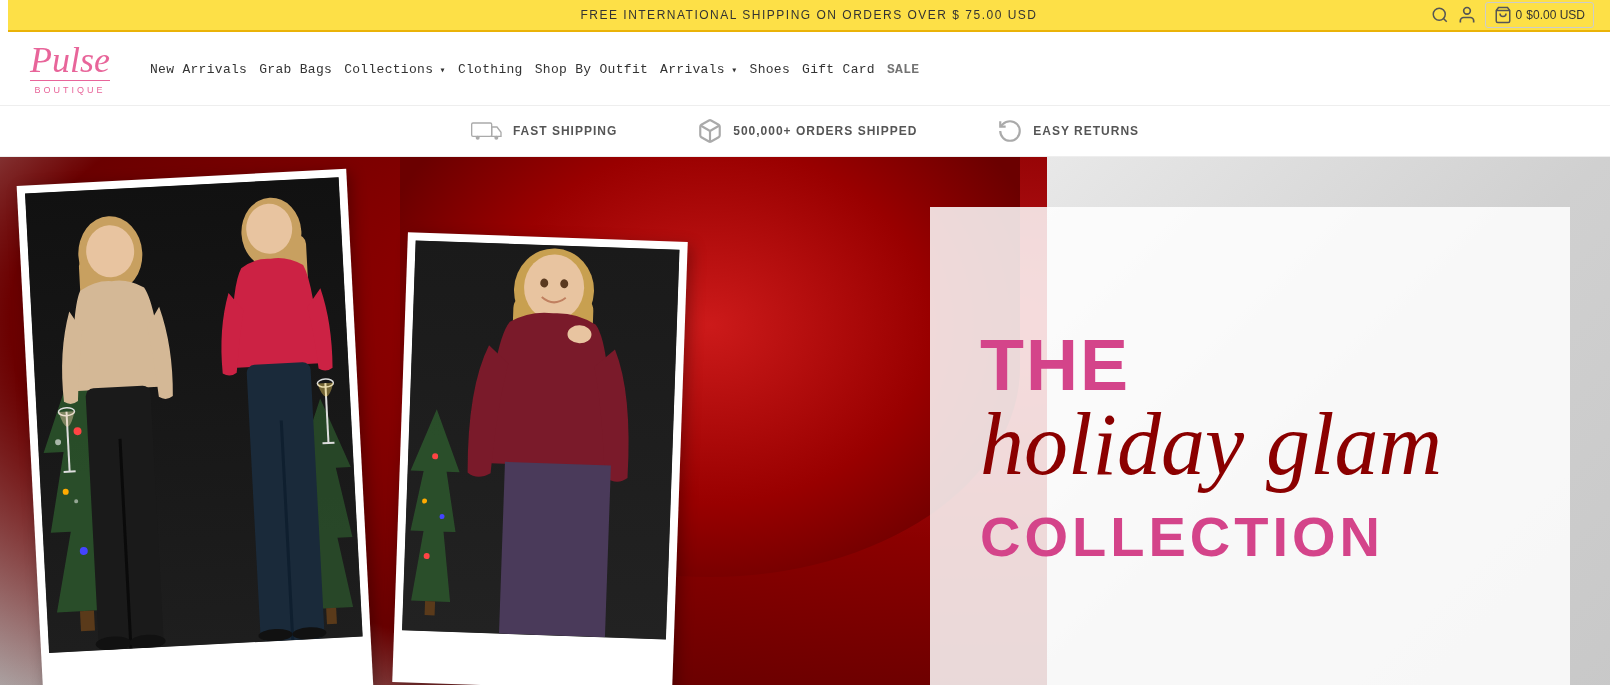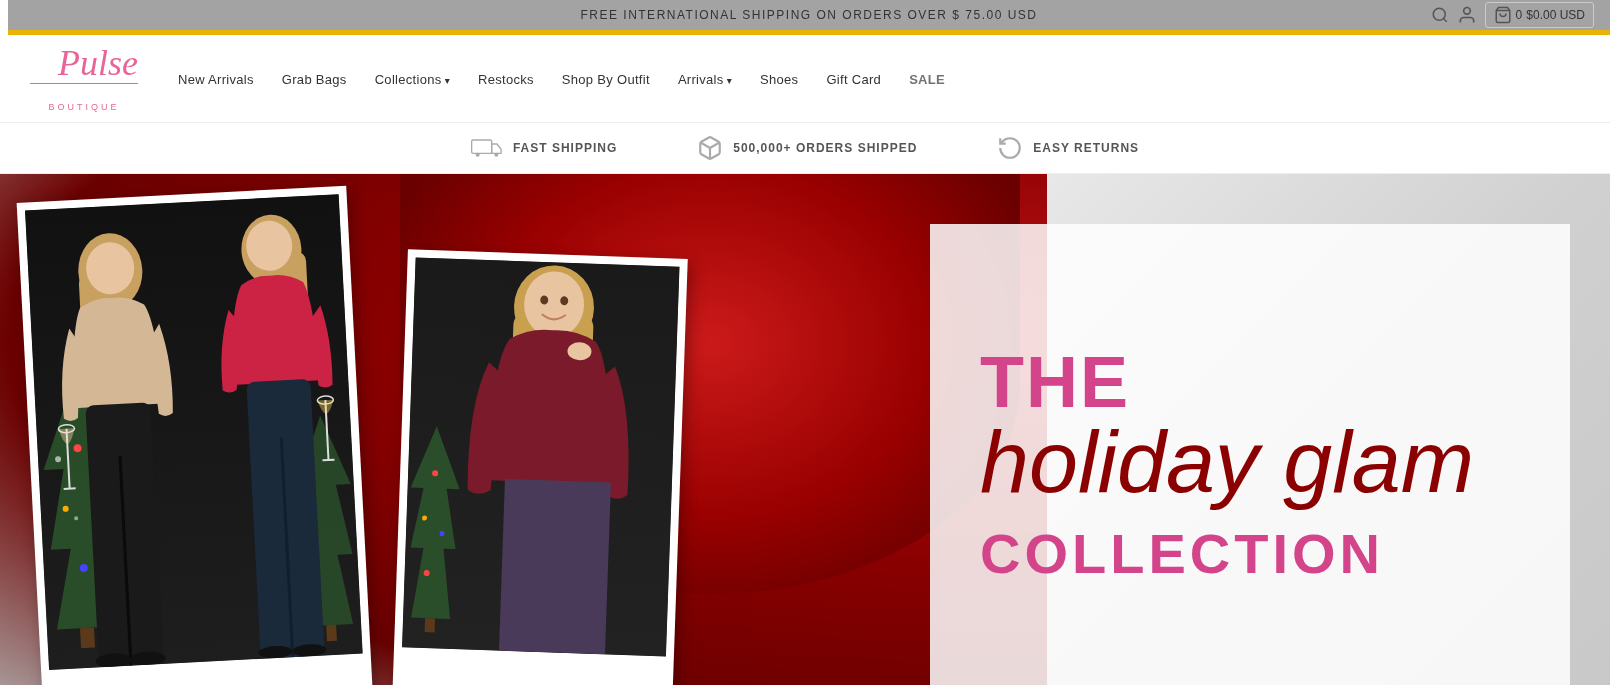--- a/index.html
+++ b/index.html
@@ -1,21 +1,21 @@
 <!DOCTYPE html>
 <html><head>
   <meta charset="utf-8">
   <style>
     * { margin: 0; padding: 0; box-sizing: border-box; }
     body { font-family: Arial, sans-serif; width: 1610px; overflow-x: hidden; background: #fff; }
 
     
     .announcement-bar {
-      background: #a3a3a3;
-      border-bottom: 5px solid #eab308;
+      background: #fde047;
+      border-bottom: 2px solid #eab308;
       text-align: center;
       padding: 8px 0;
       font-size: 12px;
       letter-spacing: 1.5px;
       color: #333;
       position: relative;
       margin-left: 8px;
     }
     .announcement-bar .right-icons {
       position: absolute;
@@ -58,36 +58,36 @@
     }
     .logo {
       margin-right: 40px;
     }
     .logo-text {
       font-family: Georgia, serif;
       font-size: 36px;
       color: #e8659a;
       font-style: italic;
       line-height: 1;
-      margin-left: 28px;
     }
     .logo-sub {
       font-size: 9px;
       letter-spacing: 3px;
       color: #e8659a;
       text-align: center;
       border-top: 1px solid #e8659a;
       margin-top: 2px;
-      padding-top: 18px;
+      padding-top: 4px;
     }
     .nav-links {
       display: flex;
       align-items: center;
-      gap: 28px;
+      gap: 12px;
       list-style: none;
+      font-family: Liberation Mono, monospace;
     }
     .nav-links li a {
       text-decoration: none;
       font-size: 13px;
       color: #333;
       font-weight: 500;
       letter-spacing: 0.3px;
     }
     .nav-links li a.has-dropdown::after {
       content: ' ▾';
@@ -204,21 +204,21 @@
       font-size: 72px;
       font-weight: 700;
       color: #d4448a;
       letter-spacing: 2px;
       line-height: 1;
       font-family: Arial, sans-serif;
     }
     .hero-script {
       font-size: 88px;
       color: #8b0000;
-      font-family: Liberation Sans, sans-serif;
+      font-family: Liberation Serif, serif;
       font-style: italic;
       line-height: 1;
       margin-top: 0;
     }
     .hero-collection {
       font-size: 56px;
       font-weight: 700;
       color: #d4448a;
       letter-spacing: 4px;
       line-height: 1;
@@ -265,21 +265,21 @@
     <li>
       <a href="#">New Arrivals</a>
     </li>
     <li>
       <a href="#">Grab Bags</a>
     </li>
     <li>
       <a href="#" class="has-dropdown">Collections</a>
     </li>
     <li>
-      <a href="#">Restocks</a>
+      <a href="#">Clothing</a>
     </li>
     <li>
       <a href="#">Shop By Outfit</a>
     </li>
     <li>
       <a href="#" class="has-dropdown">Arrivals</a>
     </li>
     <li>
       <a href="#">Shoes</a>
     </li>

